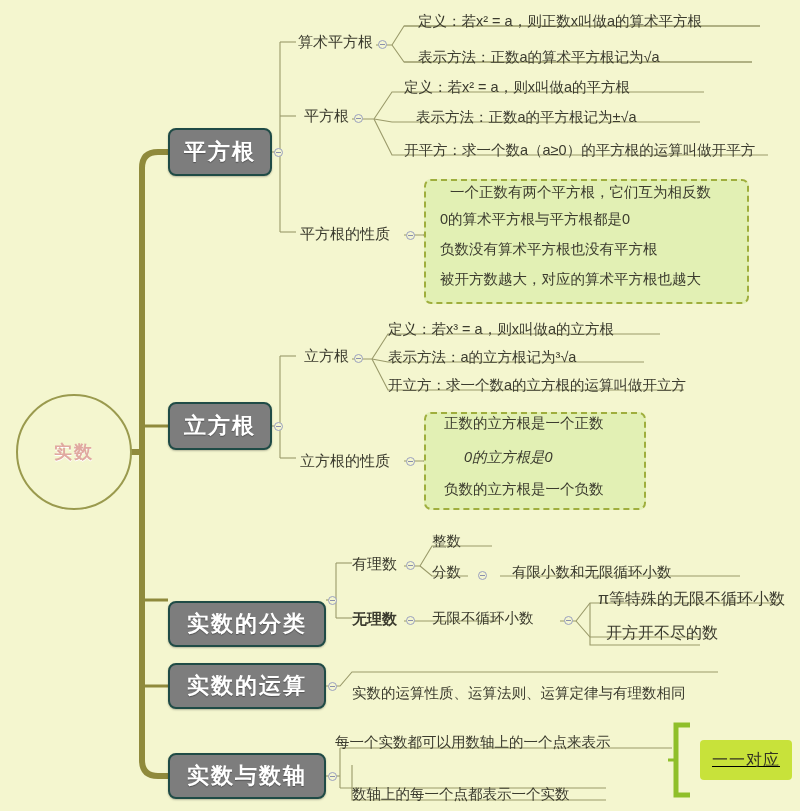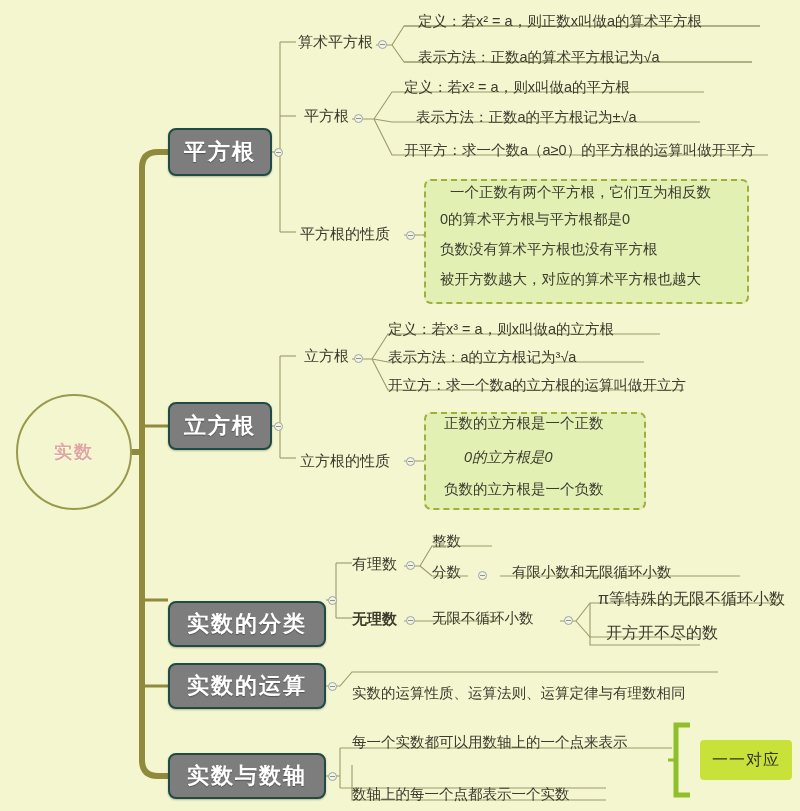--- a/index.html
+++ b/index.html
@@ -79,20 +79,21 @@
     box-sizing:border-box;
   }
 
   
   .pill{
     position:absolute;
     background:#c8e23a;
     border-radius:4px;
     display:flex;align-items:center;justify-content:center;
     box-sizing:border-box;
+    text-decoration:underline;
   }
   .pill span{font-size:16px;color:#333322;white-space:nowrap;letter-spacing:1px;}
 </style>
 </head>
 <body>
 
 <div id="map">
 
   <svg class="wires" viewBox="0 0 800 811">
     <g fill="none" stroke="#9a9a6a" stroke-width="1.1">
@@ -241,20 +242,20 @@
 
   <div class="lbl l2" style="left:352px;top:611px;font-weight:bold;">无理数</div>
   <div class="dot" style="left:406px;top:616px;"></div>
   <div class="lbl l3" style="left:432px;top:611px;">无限不循环小数</div>
   <div class="dot" style="left:564px;top:616px;"></div>
   <div class="lbl l4" style="left:598px;top:591px;">π等特殊的无限不循环小数</div>
   <div class="lbl l4" style="left:606px;top:625px;">开方开不尽的数</div>
 
   <div class="lbl l3" style="left:352px;top:686px;">实数的运算性质、运算法则、运算定律与有理数相同</div>
 
-  <div class="lbl l3" style="left:352px;top:735px;font-family:Liberation Serif, serif;">每一个实数都可以用数轴上的一个点来表示</div>
+  <div class="lbl l3" style="left:335px;top:735px;font-family:Liberation Serif, serif;">每一个实数都可以用数轴上的一个点来表示</div>
   <div class="lbl l3" style="left:352px;top:787px;">数轴上的每一个点都表示一个实数</div>
 
   <div class="pill" style="left:700px;top:740px;width:92px;height:40px;">
     <span>一一对应</span>
   </div>
 
 </div>
 
 </body></html>

